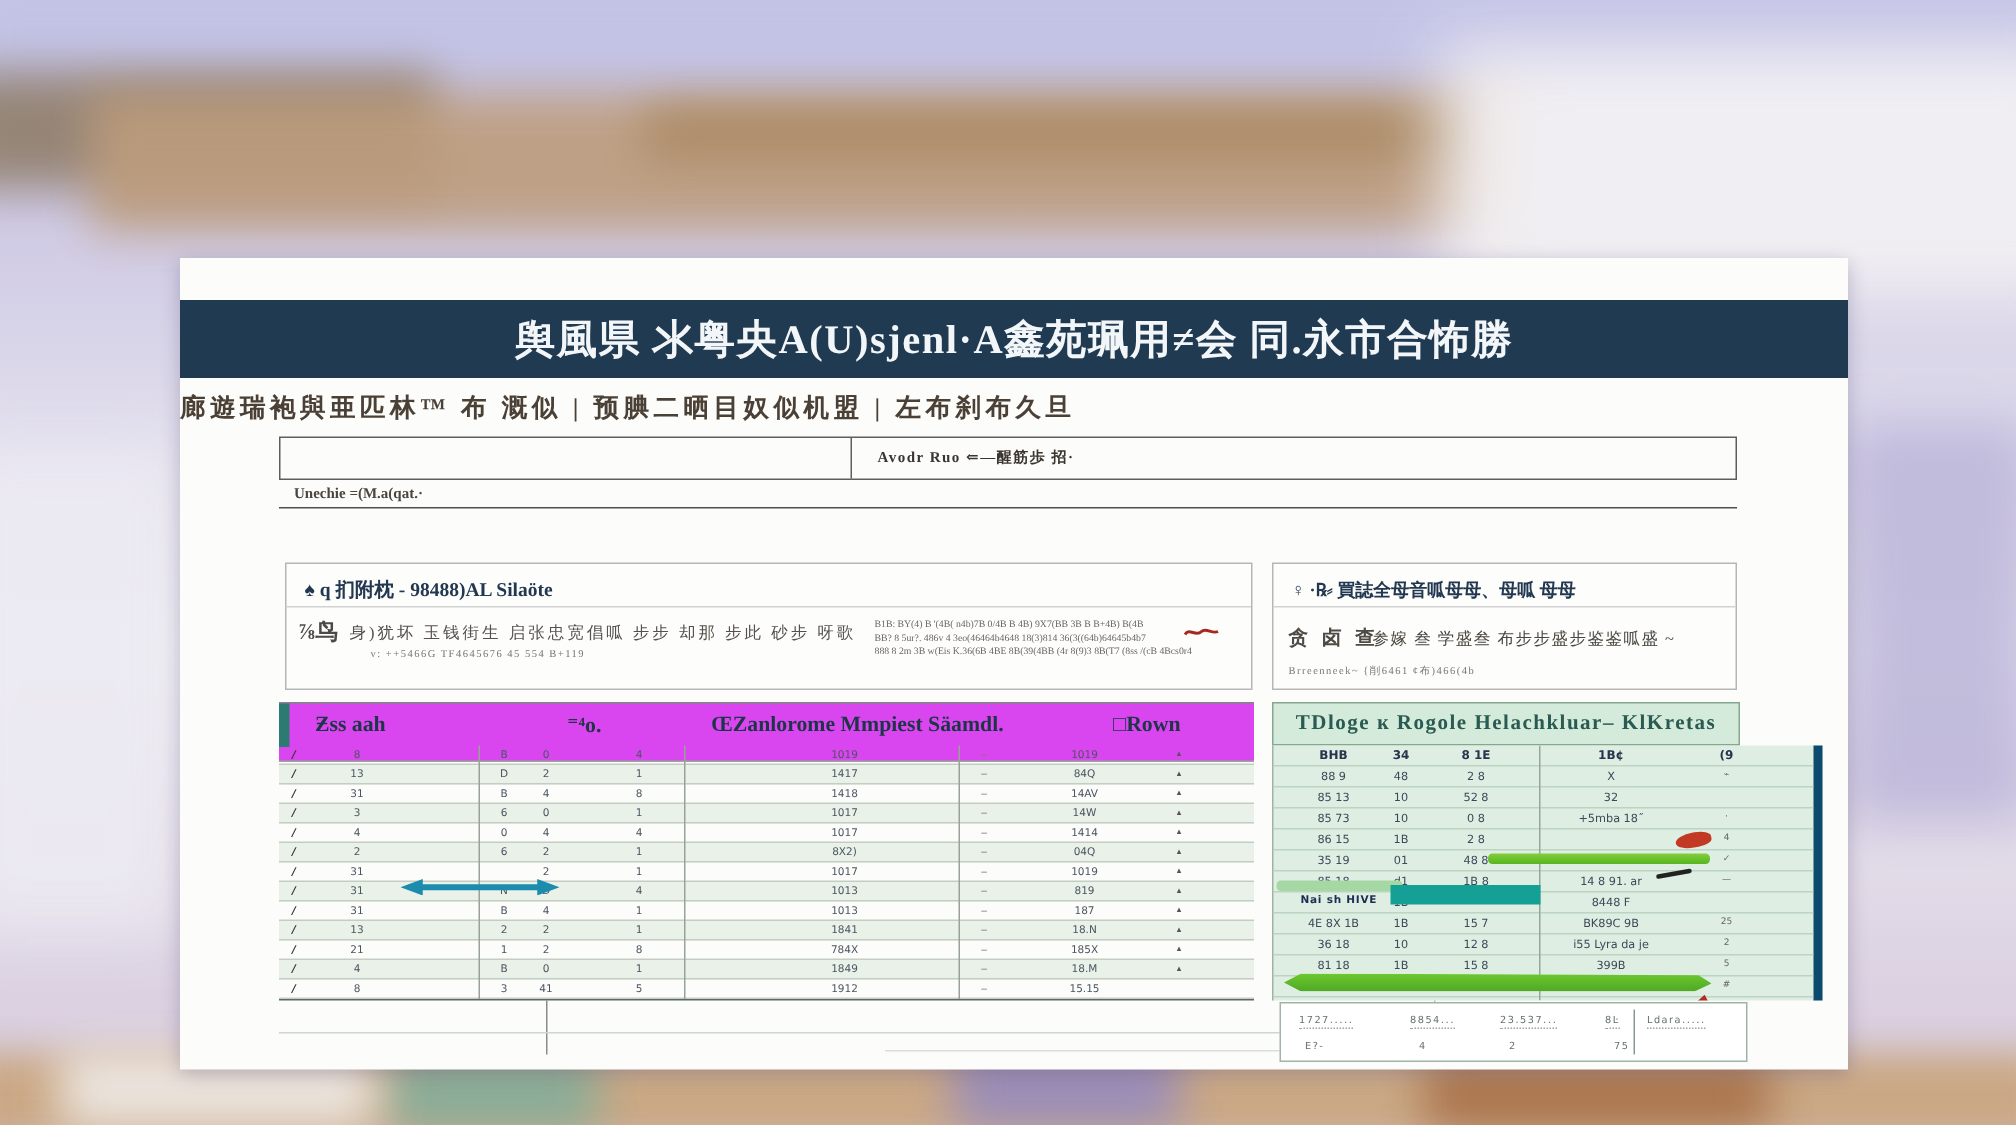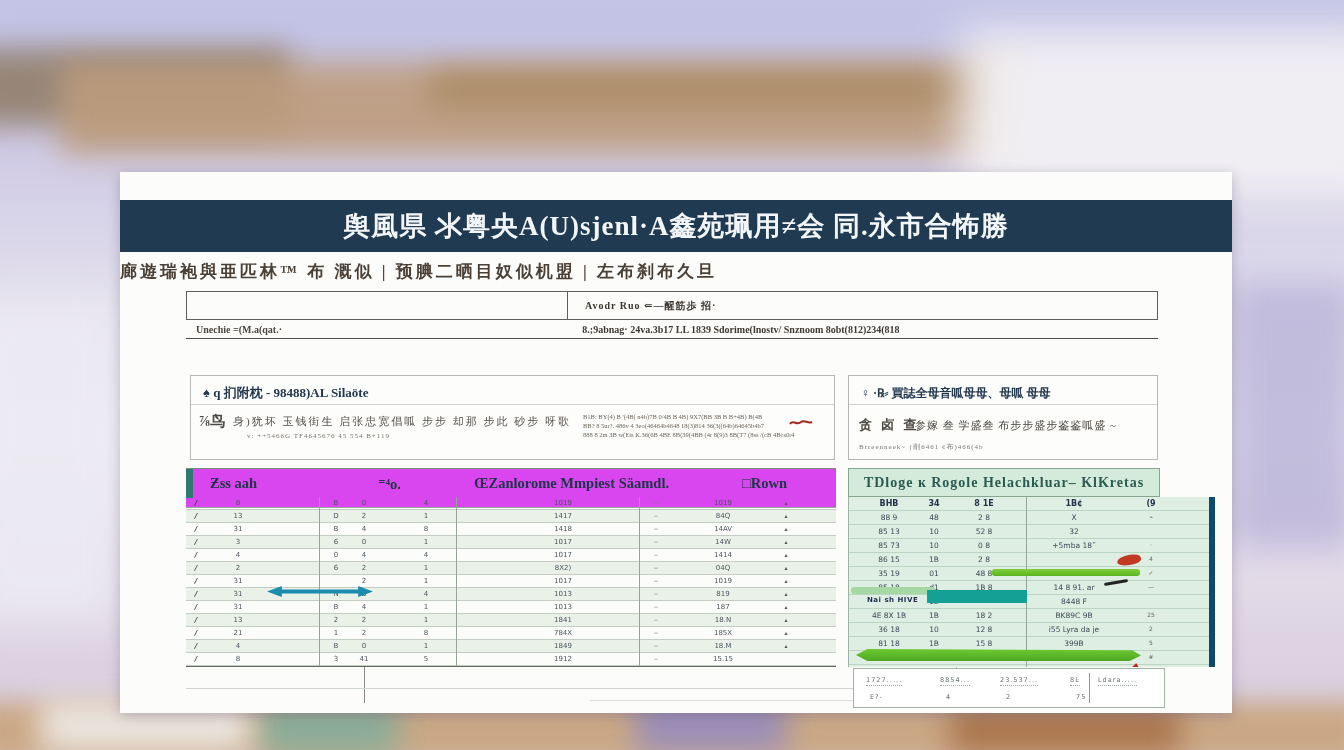--- a/index.html
+++ b/index.html
@@ -125,21 +125,20 @@
 
   <div class="abs doc-subtitle">廊遊瑞袍與亜匹林™ 布 溉似 | 预腆二晒目奴似机盟 | 左布刹布久旦</div>
 
   <div class="abs infobox">
     <div class="abs infobox-div"></div>
     <div class="abs infobox-right">Avodr  Ruo ⇐—醒筋歩 招·</div>
   </div>
 
   <div class="abs metarow">
     <div class="abs meta-left">Unechie =(M.a(qat.·</div>
-    <div class="abs meta-right">8.;9abnag· 24va.3b17 LL 1839 Sdorime(lnostv/ Snznoom 8obt(812)234(818</div>
   </div>
 
   <div class="abs panel panel-left">
     <div class="panel-title abs">♠ q 扪附枕 - 98488)AL Silaöte</div>
     <div class="abs stamp-big">⅞鸟</div>
     <div class="abs stamp-row">身)犹坏 玉钱街生 启张忠宽倡呱 步步 却那 步此 砂步 呀歌</div>
     <div class="abs stamp-sub">v: ++5466G TF4645676  45 554  B+119</div>
     <div class="abs lp-notes">
       <div>B1B: BY(4) B '(4B( n4b)7B 0/4B B 4B) 9X7(BB 3B B B+4B) B(4B</div>
       <div>BB? 8 5ur?. 486v 4 3eo(46464b4648 18(3)814 36(3((64b)64645b4b7</div>
@@ -377,21 +376,21 @@
         <div class="rrow">
           <span class="rc rc0"></span>
           <span class="rc rc1">1B</span>
           <span class="rc rc2"></span>
           <span class="rc rc3">8448 F</span>
           <span class="rc rc4"></span>
         </div>
         <div class="rrow">
           <span class="rc rc0">4E 8X 1B</span>
           <span class="rc rc1">1B</span>
-          <span class="rc rc2">18 2</span>
+          <span class="rc rc2">15 7</span>
           <span class="rc rc3">BK89C 9B</span>
           <span class="rc rc4">25</span>
         </div>
         <div class="rrow">
           <span class="rc rc0">36 18</span>
           <span class="rc rc1">10</span>
           <span class="rc rc2">12 8</span>
           <span class="rc rc3">i55 Lyra da je</span>
           <span class="rc rc4">2</span>
         </div>

